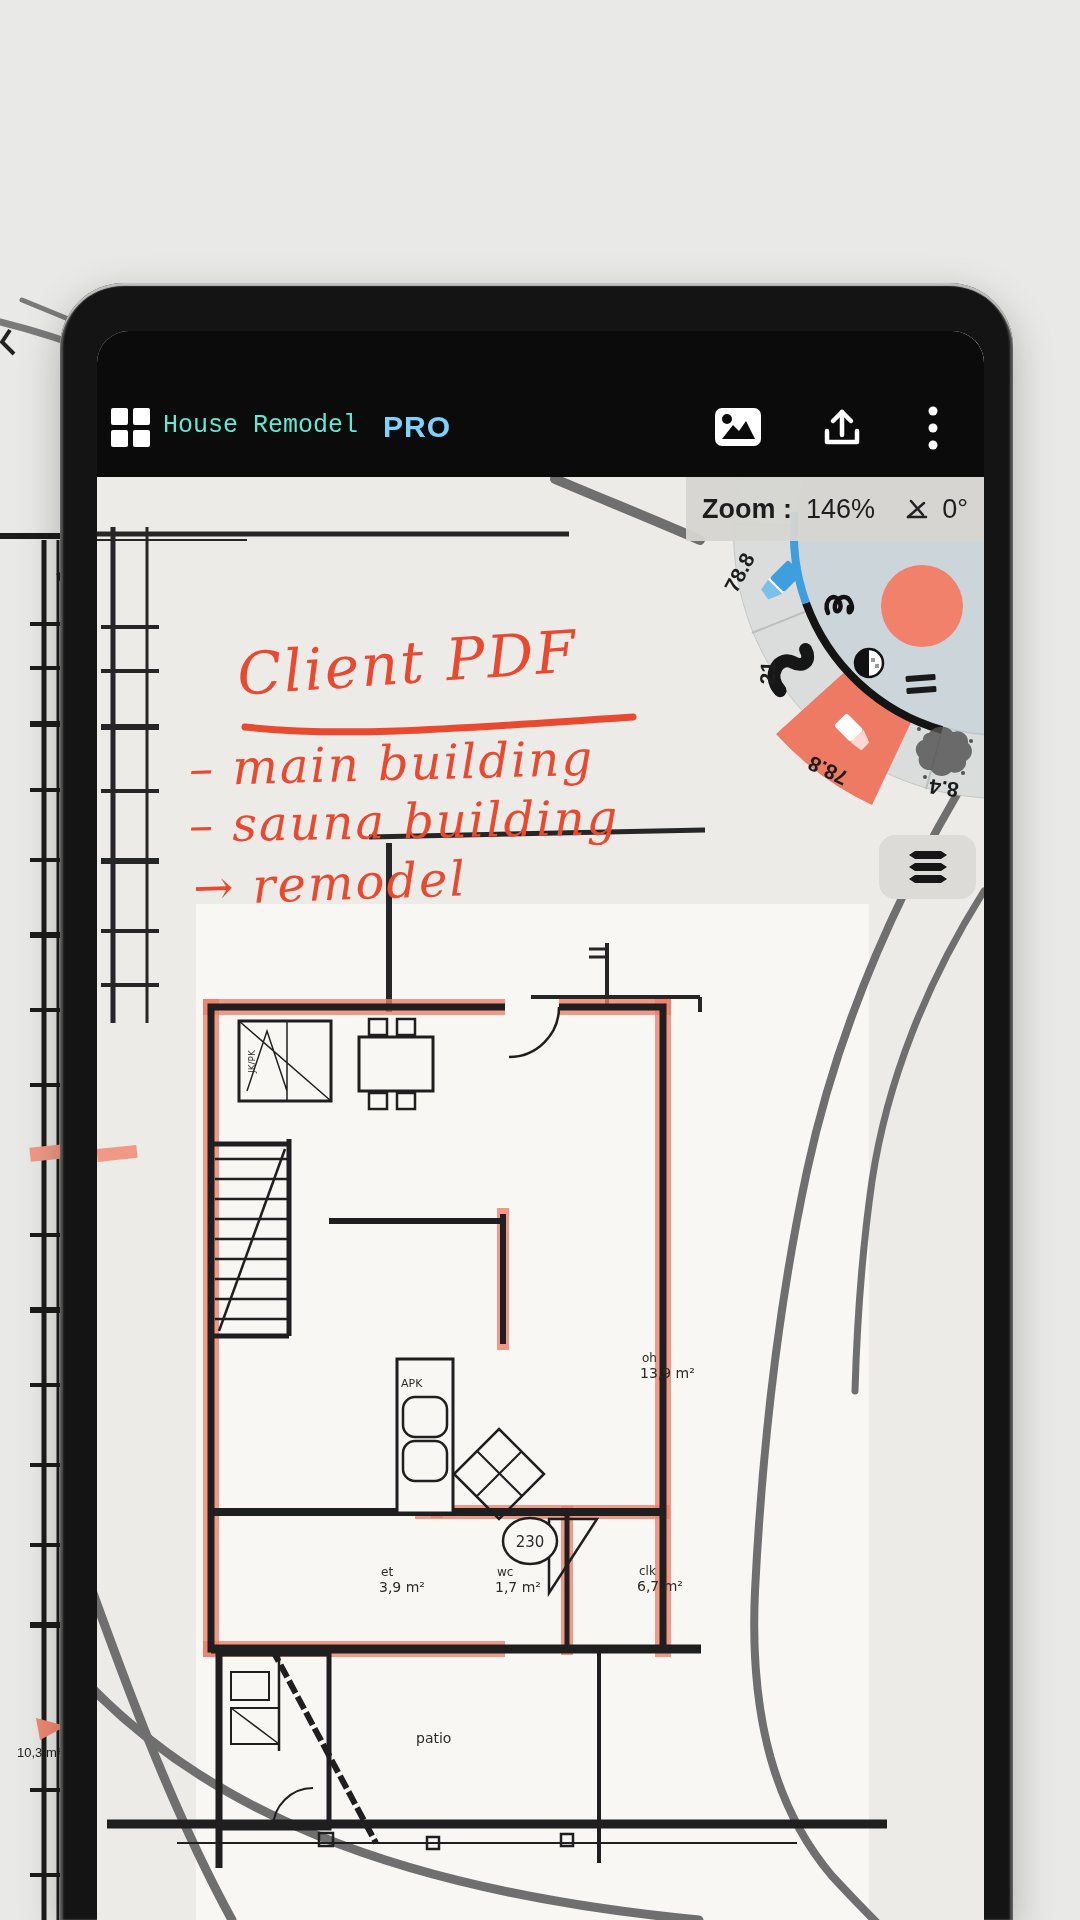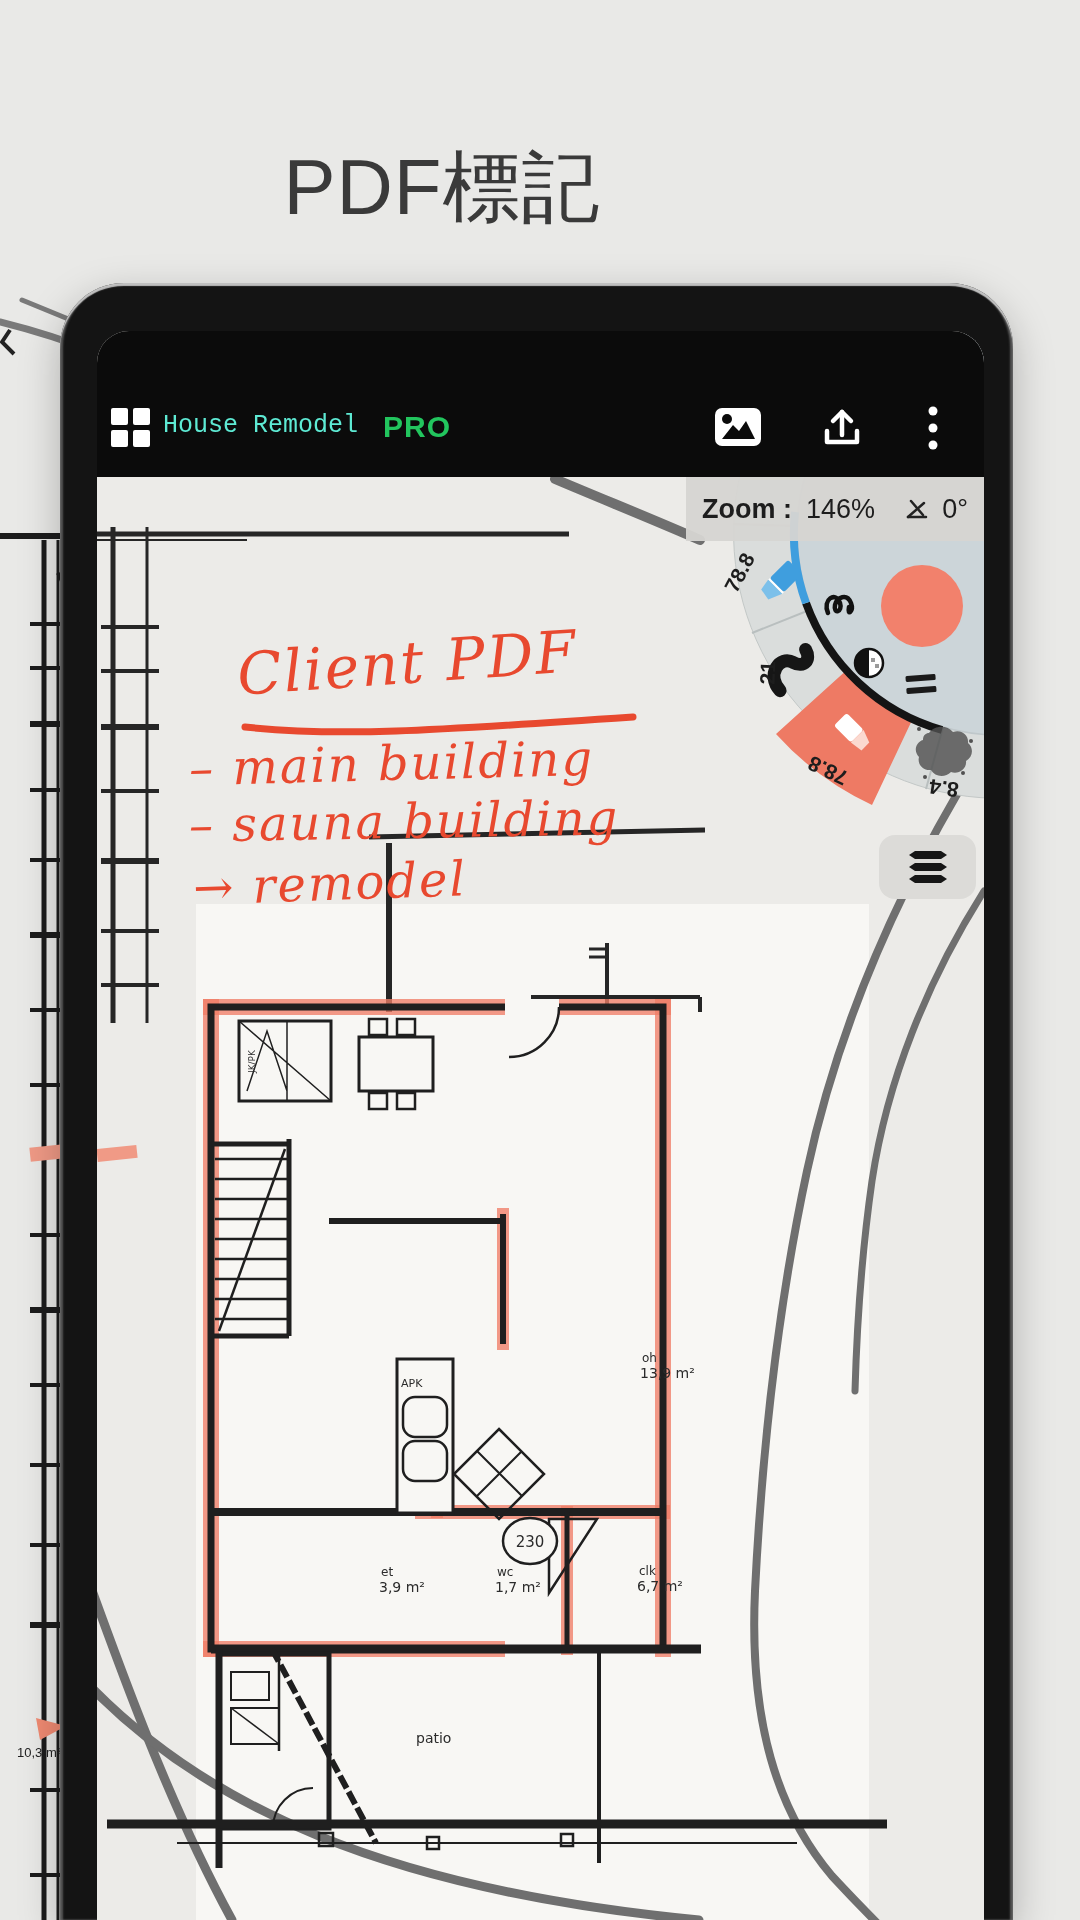--- a/index.html
+++ b/index.html
@@ -14,21 +14,21 @@
     box-shadow:inset 0 3px 1px rgba(200,200,200,.95),
                inset 3px 0 2px rgba(150,150,150,.5),
                inset -3px 0 2px rgba(150,150,150,.5),
                0 14px 40px rgba(0,0,0,.25);}
   .screen{position:absolute;left:37px;top:48px;width:887px;height:1589px;
     border-radius:32px 32px 0 0;overflow:hidden;background:#ecebe8;}
   
   .appbar{position:absolute;left:0;top:0;width:100%;height:146px;background:#0b0b0b;z-index:6;}
   .appbar .ic{position:absolute;}
   .appbar-title{position:absolute;left:66px;top:80px;color:#5eead4;font-size:25px;white-space:nowrap;font-family:Liberation Mono, monospace;}
-  .appbar-badge{position:absolute;left:286px;top:79px;color:#22c55e;font-size:30px;font-weight:700;letter-spacing:1px;}
+  .appbar-badge{position:absolute;left:286px;top:79px;color:#7dd3fc;font-size:30px;font-weight:700;letter-spacing:1px;}
   
   .zoombar{position:absolute;left:589px;top:146px;width:298px;height:64px;z-index:5;
     background:rgba(214,213,210,.95);display:flex;align-items:center;padding:0 16px;box-sizing:border-box;
     font-size:27px;color:#1d1d1d;}
   .zoombar .zlabel{font-weight:700;}
   .zoombar .zval{margin-left:14px;}
   .zoombar .zangleicon{margin-left:auto;}
   .zoombar .zangle{margin-left:12px;}
   
   .canvas{position:absolute;left:0;top:0;width:887px;height:1589px;}
@@ -79,21 +79,20 @@
           <path d="M30,1790 H70"></path>
         <path d="M30,1875 H70"></path>
       </g>
     </g>
     <rect x="30" y="1146" width="34" height="14" fill="#f09a86" transform="rotate(-6 47 1153)"></rect>
     <polygon points="36,1718 66,1726 40,1740" fill="#f08a72"></polygon>
     <path d="M70,1744 A10,14 0 0 1 70,1768" stroke="#333" stroke-width="1.5" fill="none"></path>
     <text x="17" y="1757" font-size="13" fill="#222">10,3 m²</text>
   </svg>
 
-  <div class="page-title">PDF標記</div>
 
   <div class="phone">
     <div class="screen">
 
       <div class="canvas">
         <div class="page-rect"></div>
 
         <svg class="plan-svg" width="887" height="1589" viewBox="0 0 887 1589">
 
           <g stroke="#6f6f6f" fill="none" stroke-linecap="round">

